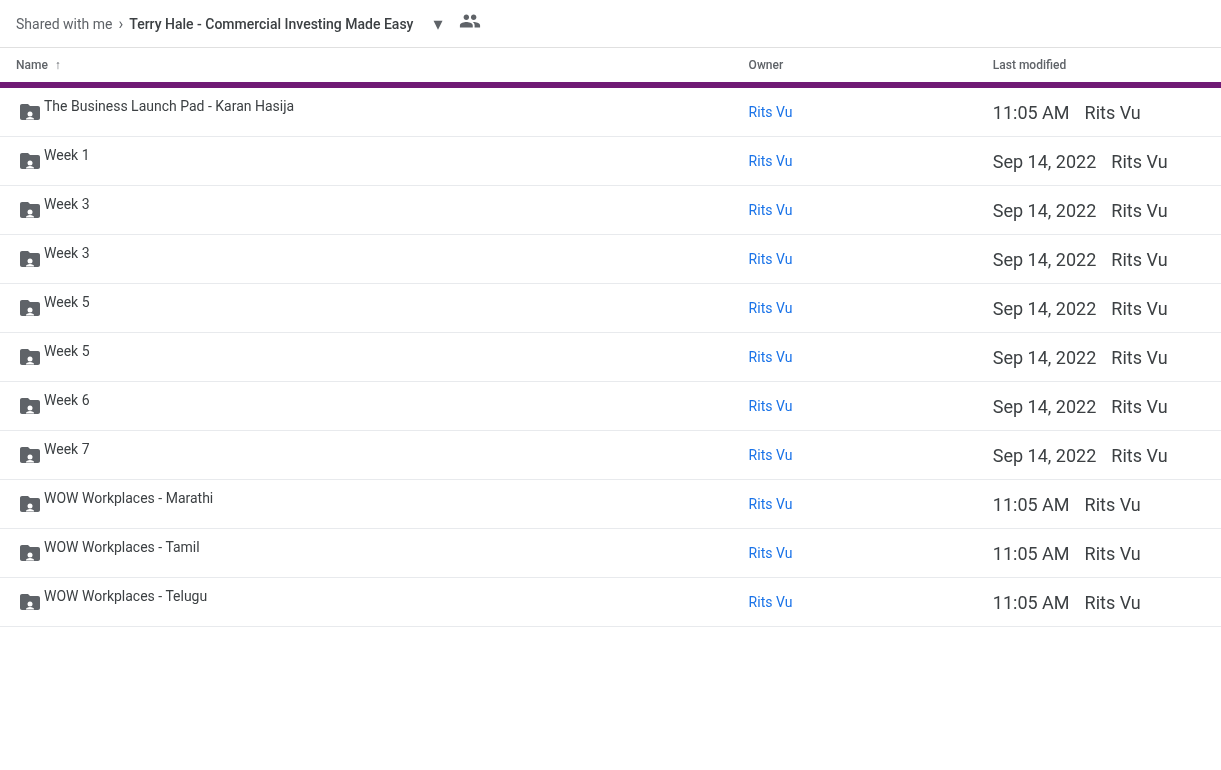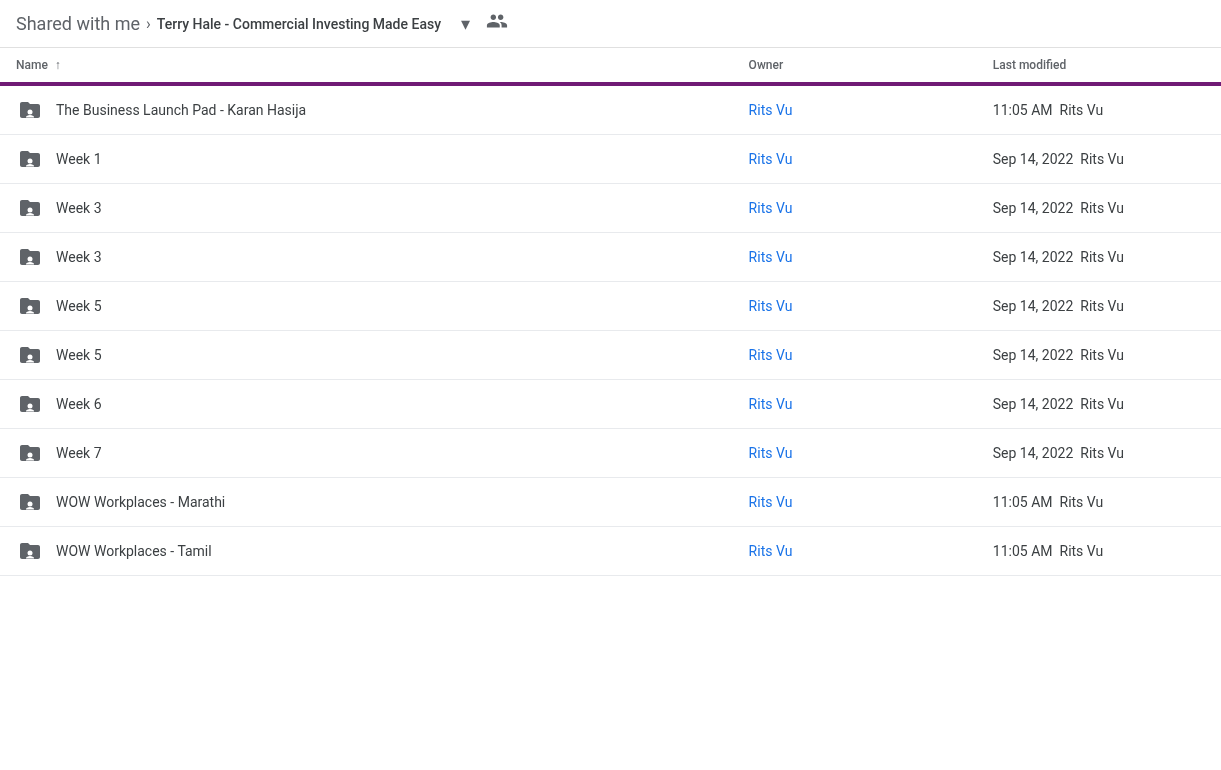--- a/index.html
+++ b/index.html
@@ -15,21 +15,21 @@
     
     .breadcrumb {
       display: flex;
       align-items: center;
       padding: 10px 16px;
       gap: 6px;
       border-bottom: 1px solid #e0e0e0;
       height: 48px;
     }
     .breadcrumb-item {
-      font-size: 18px;
+      font-size: 14px;
       color: #5f6368;
       cursor: pointer;
     }
     .breadcrumb-separator {
       color: #5f6368;
       font-size: 16px;
     }
     .breadcrumb-current {
       font-size: 14px;
       color: #3c4043;
@@ -52,21 +52,21 @@
       font-size: 20px;
       cursor: pointer;
     }
 
     
     .file-table {
       width: 100%;
       border-collapse: collapse;
     }
     .file-table thead tr {
-      border-bottom: 4px solid #701a75;
+      border-bottom: 6px solid #701a75;
     }
     .file-table th {
       padding: 10px 16px;
       text-align: left;
       font-size: 12px;
       font-weight: 500;
       color: #5f6368;
       white-space: nowrap;
     }
     .th-name {
@@ -88,22 +88,20 @@
       border-bottom: 1px solid #e8eaed;
       cursor: pointer;
     }
     .file-table td {
       padding: 10px 16px;
       vertical-align: middle;
       font-size: 14px;
     }
     .name-cell {
       display: flex;
-      align-items: center;
-      gap: 12px;
     }
     .folder-icon {
       width: 28px;
       height: 28px;
       flex-shrink: 0;
       display: flex;
       align-items: center;
       justify-content: center;
     }
     .folder-svg {
@@ -112,24 +110,24 @@
     }
     .file-name {
       color: #3c4043;
       font-size: 14px;
     }
     .owner-link {
       color: #1a73e8;
       font-size: 14px;
     }
     .modified-cell {
-      font-size: 14px;
-      color: #3c4043;
-      display: flex;
-      gap: 7px;
+      font-size: 18px;
+      color: #3c4043;
+      display: flex;
+      gap: 15px;
       align-items: center;
     }
     .modified-time {
       color: #3c4043;
     }
     .modified-owner {
       color: #3c4043;
     }
   </style>
 </head>
@@ -364,14 +362,35 @@
       </div>
     </td>
         <td><span class="owner-link">Rits Vu</span></td>
         <td>
       <div class="modified-cell">
         <span class="modified-time">11:05 AM</span>
         <span class="modified-owner">Rits Vu</span>
       </div>
     </td>
       </tr>
+      <tr>
+        <td>
+      <div class="name-cell">
+        <div class="folder-icon">
+          <svg class="folder-svg" viewBox="0 0 24 24" xmlns="http://www.w3.org/2000/svg">
+            <path d="M20 6h-8l-2-2H4c-1.1 0-2 .9-2 2v12c0 1.1.9 2 2 2h16c1.1 0 2-.9 2-2V8c0-1.1-.9-2-2-2z" fill="#5f6368"></path>
+            <circle cx="12" cy="14" r="2.5" fill="#fff"></circle>
+            <path d="M12 17c-2 0-4 1-4 2v.5h8V19c0-1-2-2-4-2z" fill="#fff"></path>
+          </svg>
+        </div>
+        <span class="file-name">WOW Workplaces - Telugu</span>
+      </div>
+    </td>
+        <td><span class="owner-link">Rits Vu</span></td>
+        <td>
+      <div class="modified-cell">
+        <span class="modified-time">11:05 AM</span>
+        <span class="modified-owner">Rits Vu</span>
+      </div>
+    </td>
+      </tr>
     </tbody>
 </table>
 
 </body></html>

